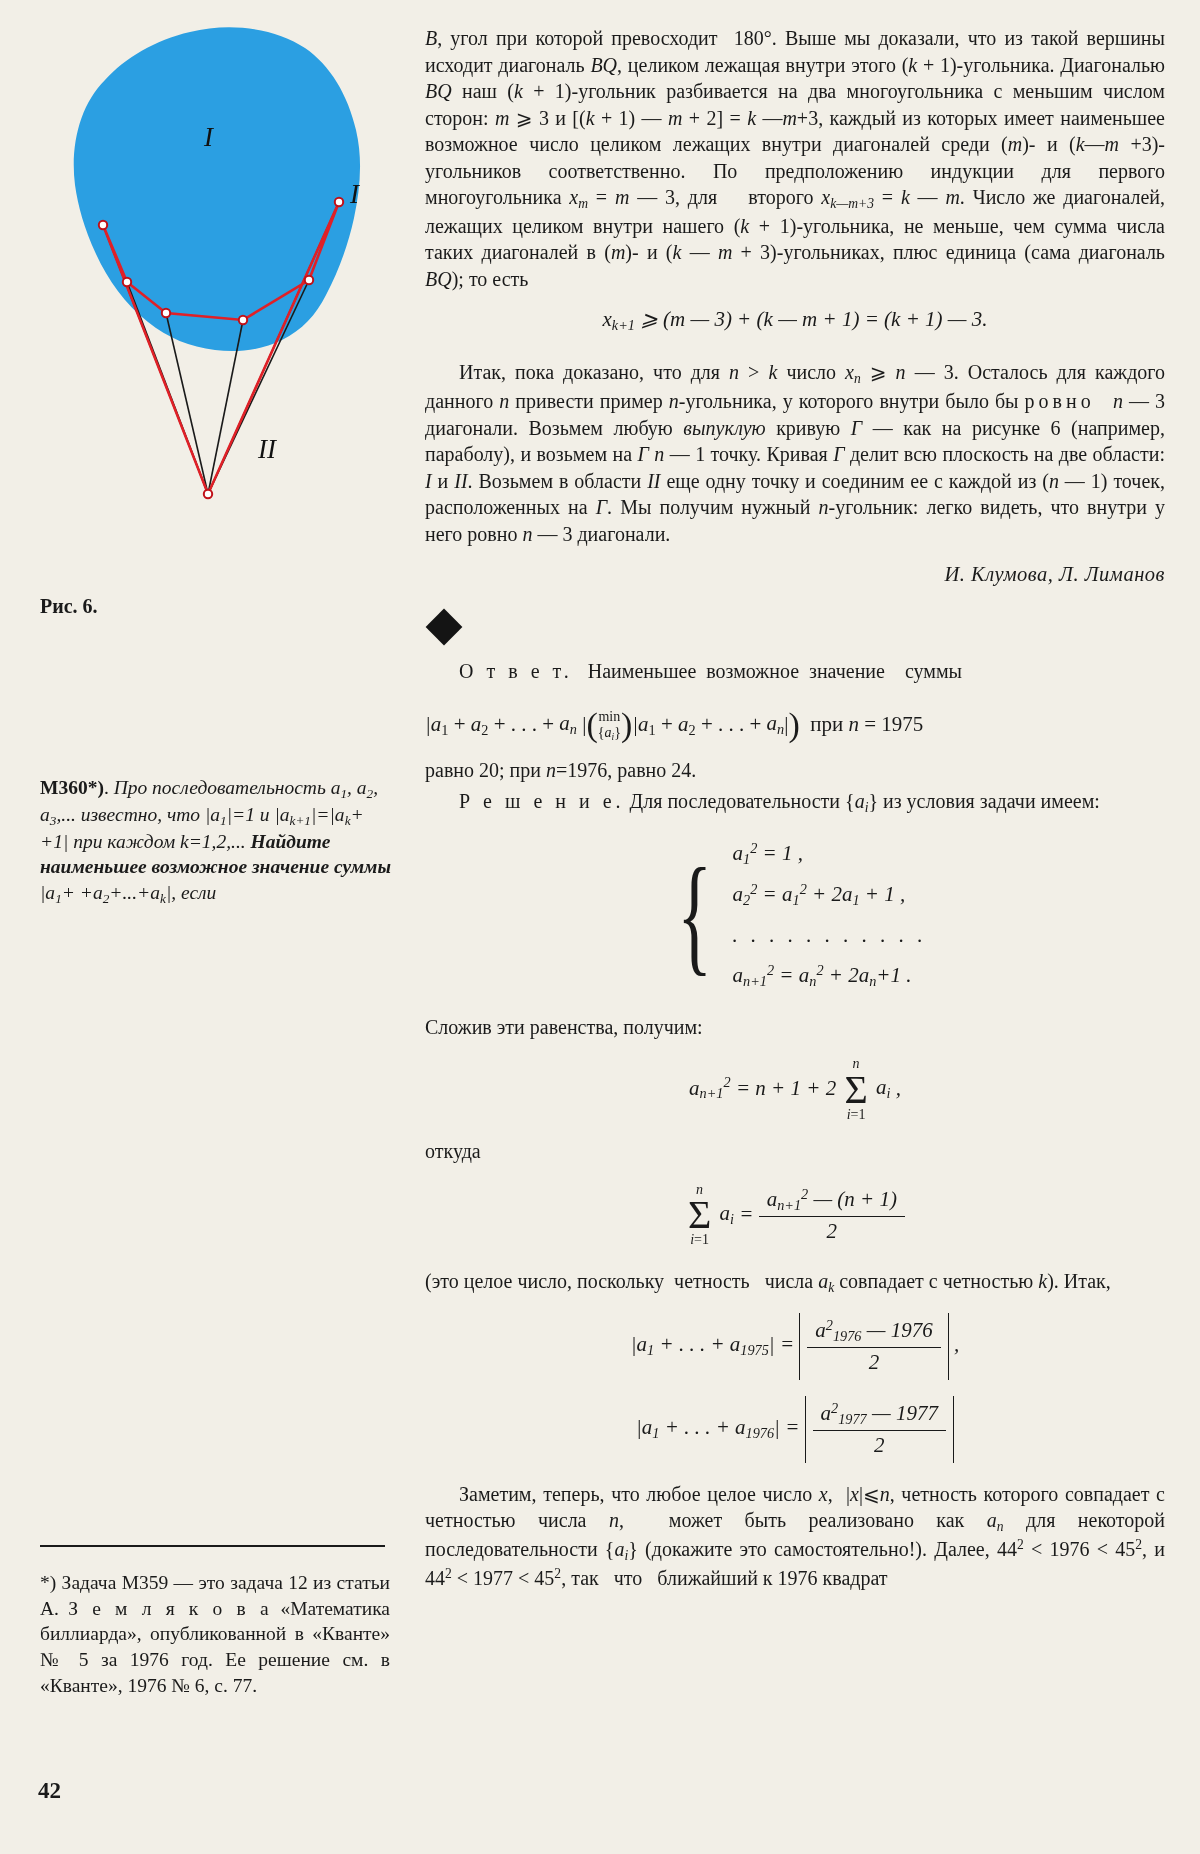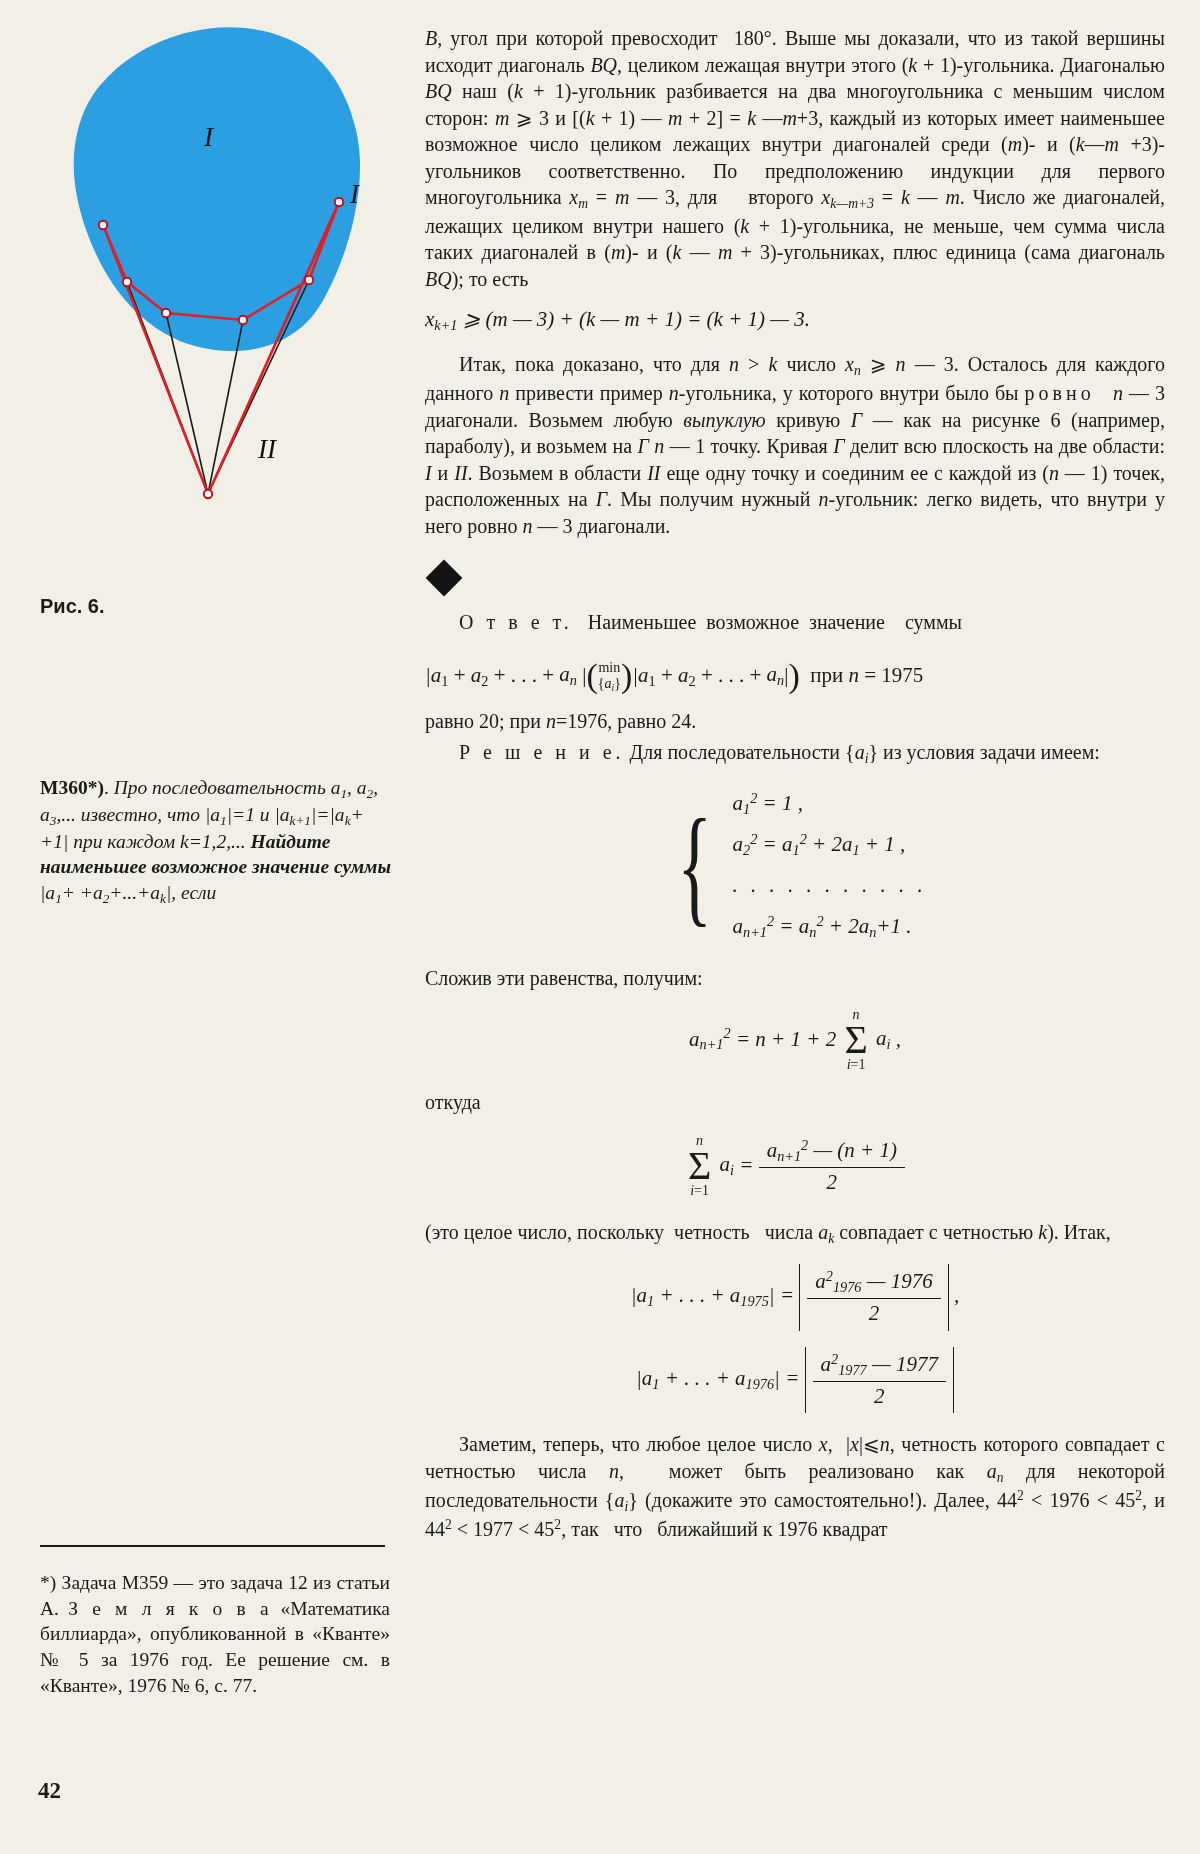--- a/index.html
+++ b/index.html
@@ -24,21 +24,21 @@
     width: 400px;
     height: 580px;
   }
   .figure svg { display: block; }
   .fig-caption {
     position: absolute;
     left: 40px;
     top: 595px;
     font-size: 20px;
     font-weight: bold;
-    font-family: Liberation Sans, sans-serif;
+    font-family: Liberation Serif, serif;
   }
   
   .left-col {
     position: absolute;
     left: 40px;
     top: 775px;
     width: 355px;
     font-size: 19.5px;
     line-height: 1.30;
     font-style: italic;
@@ -86,21 +86,22 @@
     top: 25px;
     width: 740px;
     font-size: 20px;
     line-height: 1.325;
     text-align: justify;
     text-justify: inter-word;
   }
   .right-col p { margin: 0; }
   .right-col p.ind { text-indent: 34px; }
   .formula {
-    margin: 14px 0 16px 0;
+    text-align: center;
+    margin: 14px 0 24px 0;
     font-style: italic;
     font-size: 21px;
   }
   .authors {
     text-align: right;
     font-style: italic;
     font-size: 20.5px;
     margin-top: 14px;
     letter-spacing: 0.5px;
   }
@@ -252,20 +253,21 @@
       Итак, пока доказано, что для <i>n</i> &gt; <i>k</i> число <i>x<sub>n</sub></i> ⩾ <i>n</i> — 3.
       Осталось для каждого данного <i>n</i> привести пример <i>n</i>-угольника, у которого внутри
       было бы <span class="sp-out">ровно</span>&nbsp;&nbsp;&nbsp;<i>n</i> — 3 диагонали.
       Возьмем любую <i>выпуклую</i> кривую <i>Г</i> — как на рисунке 6 (например, параболу),
       и возьмем на <i>Г</i> <i>n</i> — 1 точку. Кривая <i>Г</i> делит всю плоскость на две области:
       <i>I</i> и <i>II</i>. Возьмем в области <i>II</i> еще одну точку и соединим ее с каждой из
       (<i>n</i> — 1) точек, расположенных на <i>Г</i>. Мы получим нужный <i>n</i>-угольник:
       легко видеть, что внутри у него ровно <i>n</i> — 3 диагонали.
     </p>
 
+    <div class="authors">И. Клумова,    Л. Лиманов</div>
 
     <div class="diamond"></div>
 
     <p style="margin-top:16px;">
       <span style="margin-left:34px;"></span><span class="sp-lite"><span class="sp-out">О т в е т.</span></span>&nbsp;&nbsp;&nbsp;Наименьшее&nbsp; возможное&nbsp; значение&nbsp;&nbsp;&nbsp;&nbsp;суммы
     </p>
 
     <p style="text-align:left; margin-top:24px; font-size:21px;">
       <i>|a</i><sub>1</sub> + <i>a</i><sub>2</sub> + . . . + <i>a<sub>n</sub></i> |<span class="pipe">(</span><span class="minbox">min<br>{<i>a<sub>i</sub></i>}</span><span class="pipe">)</span><i>|a</i><sub>1</sub> + <i>a</i><sub>2</sub> + . . . + <i>a<sub>n</sub></i>|<span class="pipe">)</span>&nbsp;&nbsp;при <i>n</i> = 1975
     </p>

